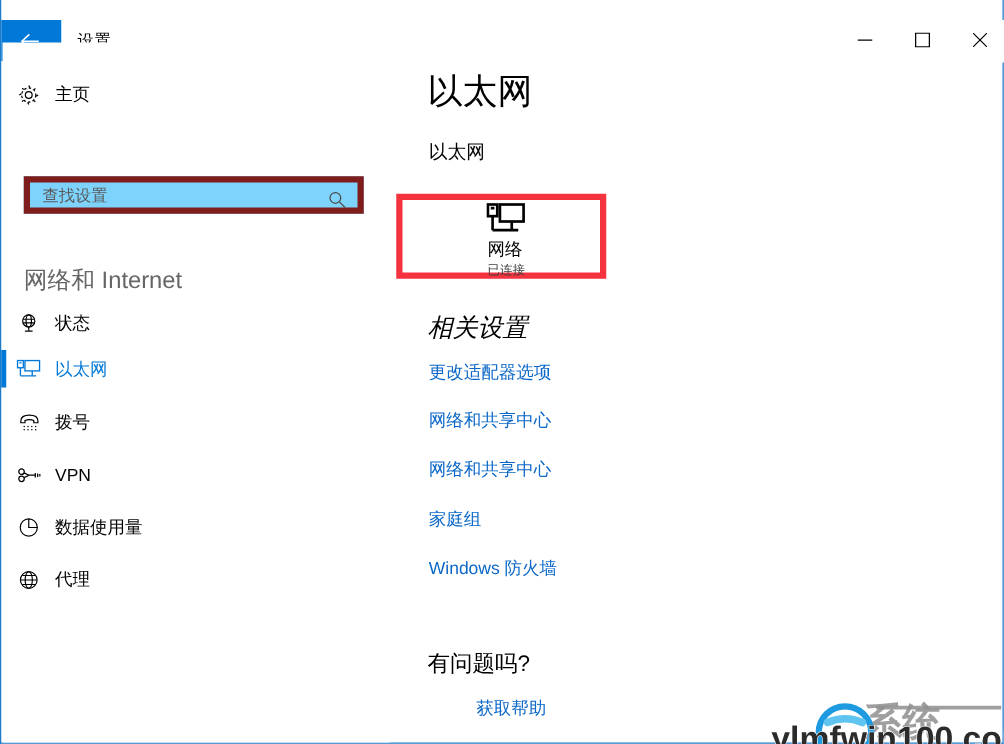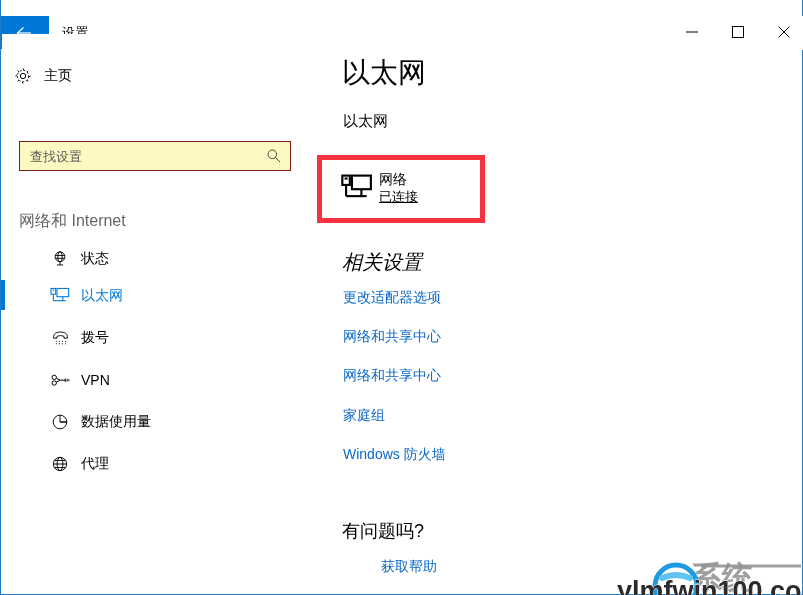--- a/index.html
+++ b/index.html
@@ -54,45 +54,44 @@
     position: absolute; left: 0; top: 25px;
     width: 300px; height: 34px;
     display: flex; align-items: center;
     cursor: pointer;
   }
   #home-row .ico { width: 42px; display: flex; justify-content: center; }
   #home-row .lbl { font-size: 14px; color: #000; }
   #search-box {
     position: absolute; left: 17px; top: 107px;
     width: 272px; height: 30px;
-    border: 1px solid #7f1d1d;
-    background: #fef9c3;
+    border: 5px solid #7f1d1d;
+    background: #7dd3fc;
     display: flex; align-items: center;
     cursor: text;
   }
   #search-input {
     border: none; outline: none; background: transparent;
     margin-left: 10px; width: 220px;
     font-family: "Liberation Sans", "DejaVu Sans", sans-serif;
     font-size: 13px; color: #5a5a5a;
   }
   #search-input::placeholder { color: #5a5a5a; opacity: 1; }
   #search-icon-wrap {
     position: absolute; right: 8px; top: 6px;
   }
   #category-label {
     position: absolute; left: 17px; top: 177px;
-    font-size: 16px; color: #666666;
+    font-size: 19px; color: #666666;
   }
   .nav-item {
     position: absolute; left: 0;
     width: 300px; height: 37px;
     display: flex; align-items: center;
     cursor: pointer;
-    padding-left: 37px;
   }
   .nav-item .ico { width: 42px; display: flex; justify-content: center; align-items: center; }
   .nav-item .lbl { font-size: 14px; color: #000000; }
   .nav-item.selected .lbl { color: #0078d7; }
   .nav-item.selected::before {
     content: ""; position: absolute; left: -1px; top: 3px;
     width: 4px; height: 30px; background: #0078d7;
   }
   
   #main { position: absolute; left: 311px; top: 34px; width: 490px; height: 560px; }
@@ -108,24 +107,25 @@
     position: absolute; left: 5px; top: 121px;
     width: 168px; height: 68px;
     border: 5px solid #f5333f;
     background: #ffffff;
   }
   #net-tile {
     position: absolute; left: 23px; top: 128px;
     width: 140px; height: 52px;
     display: flex; align-items: center;
     cursor: pointer;
+    flex-direction: column;
   }
   #net-tile .tile-ico { width: 44px; display: flex; justify-content: center; }
   #net-name { font-size: 14px; color: #000000; line-height: 18px; }
-  #net-status { font-size: 13px; color: #000000; line-height: 18px; text-decoration: underline; }
+  #net-status { font-size: 10px; color: #404040; line-height: 18px; }
   #related-heading {
     position: absolute; left: 30px; top: 215px;
     font-size: 20px; color: #000000; font-weight: normal; font-style: italic;
   }
   .link {
     position: absolute; left: 31px;
     font-size: 14px; color: #0b68c8;
     text-decoration: none; cursor: pointer;
   }
   #help-heading {

